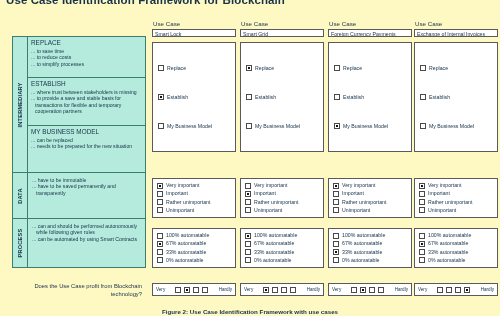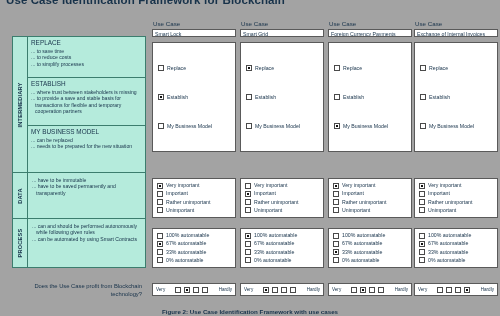--- a/index.html
+++ b/index.html
@@ -13,21 +13,21 @@
     font-family: "Liberation Sans", sans-serif;
     overflow: hidden;
     position: relative;
   }
 
   #page {
     position: absolute;
     left: 0; top: 0;
     width: 500px;
     height: 316px;
-    background: #a3a3a3;
+    background: #fef9c3;
   }
 
   
   .title {
     position: absolute;
     left: 6px;
     top: -6px;
     font-size: 11.5px;
     font-weight: bold;
     color: #17324a;

